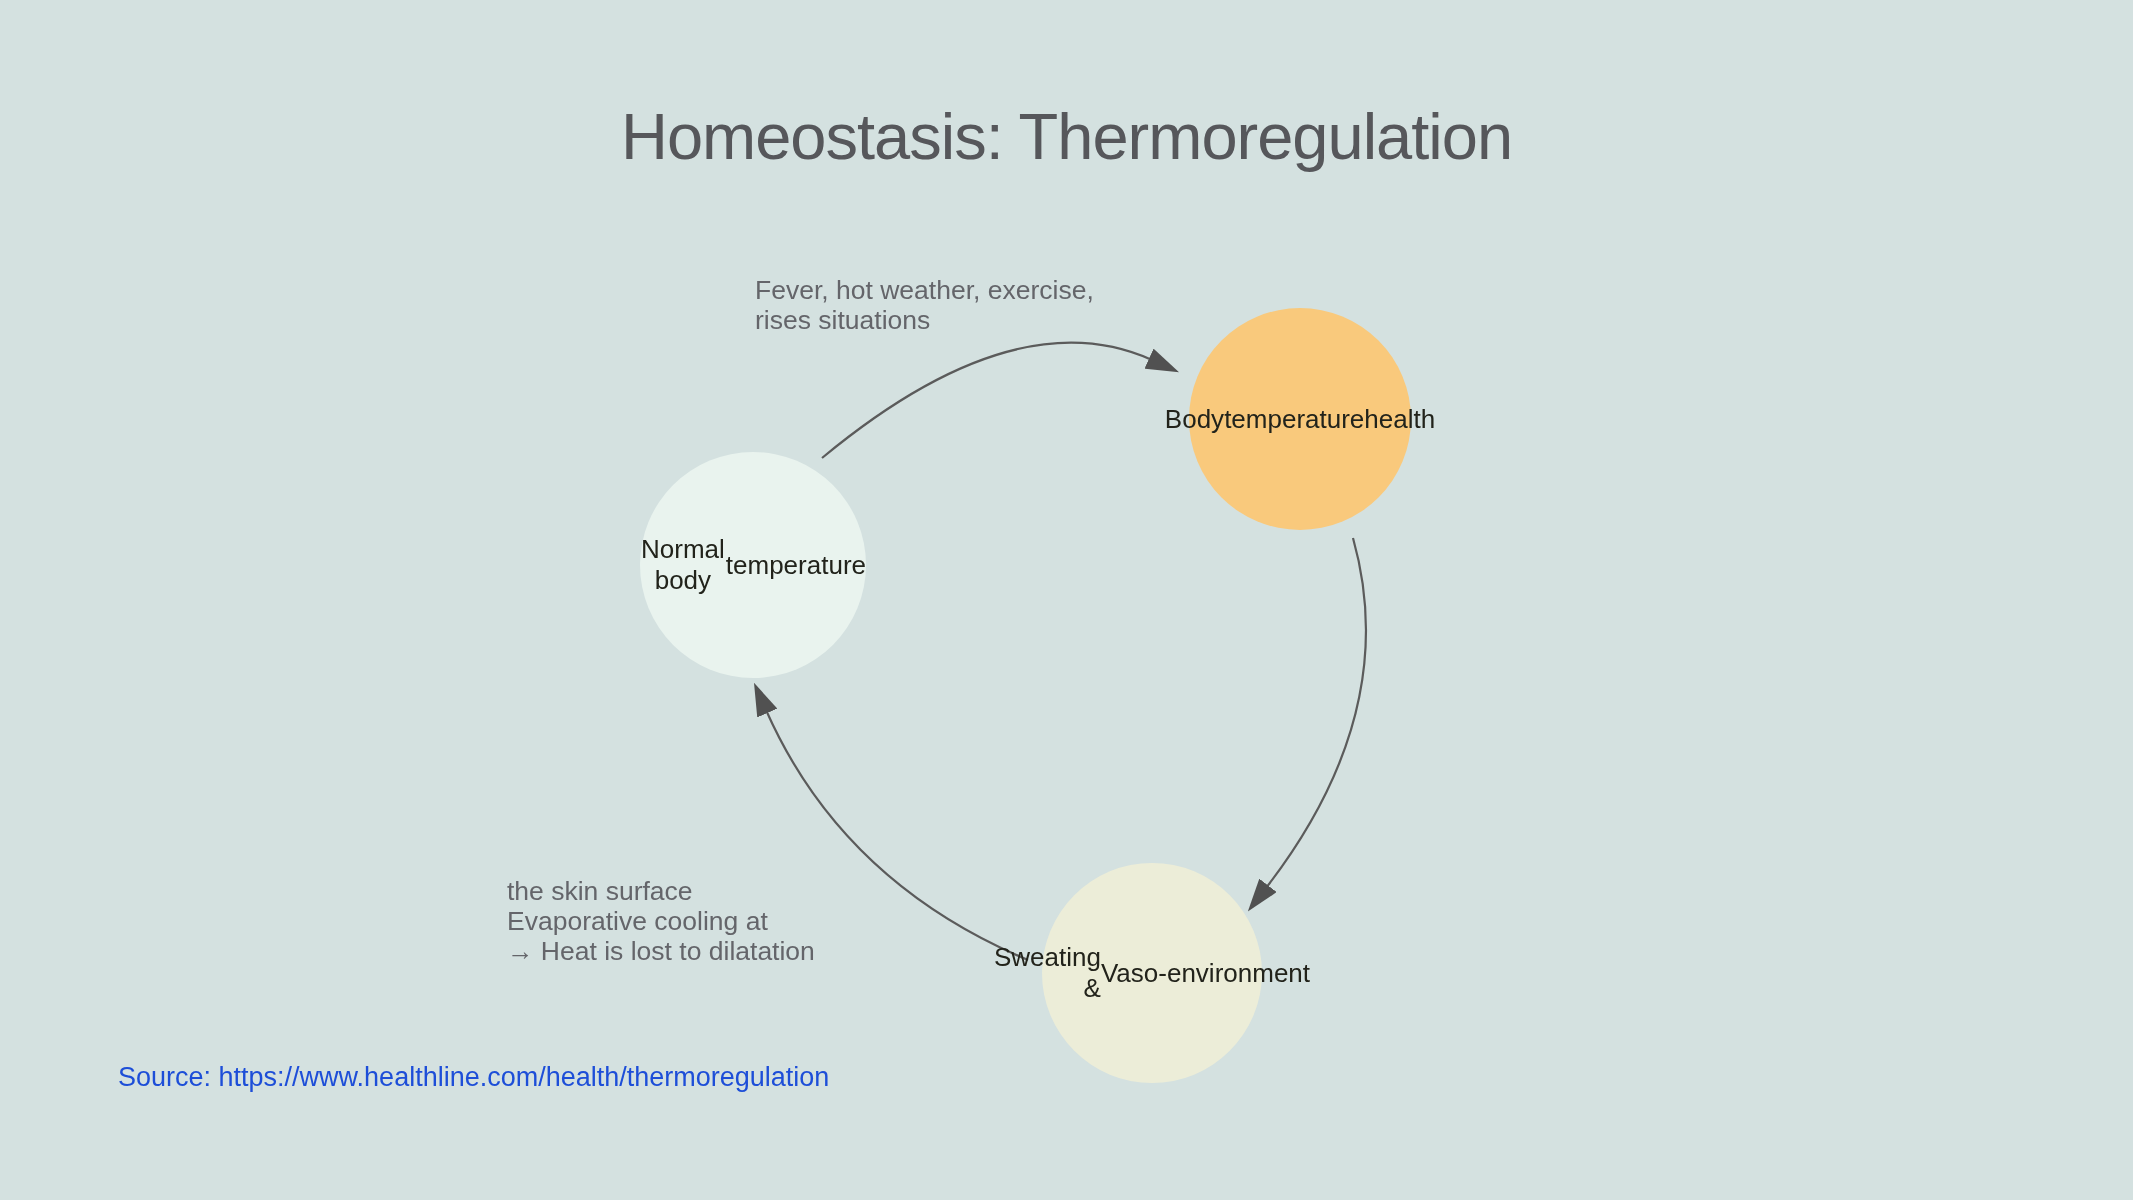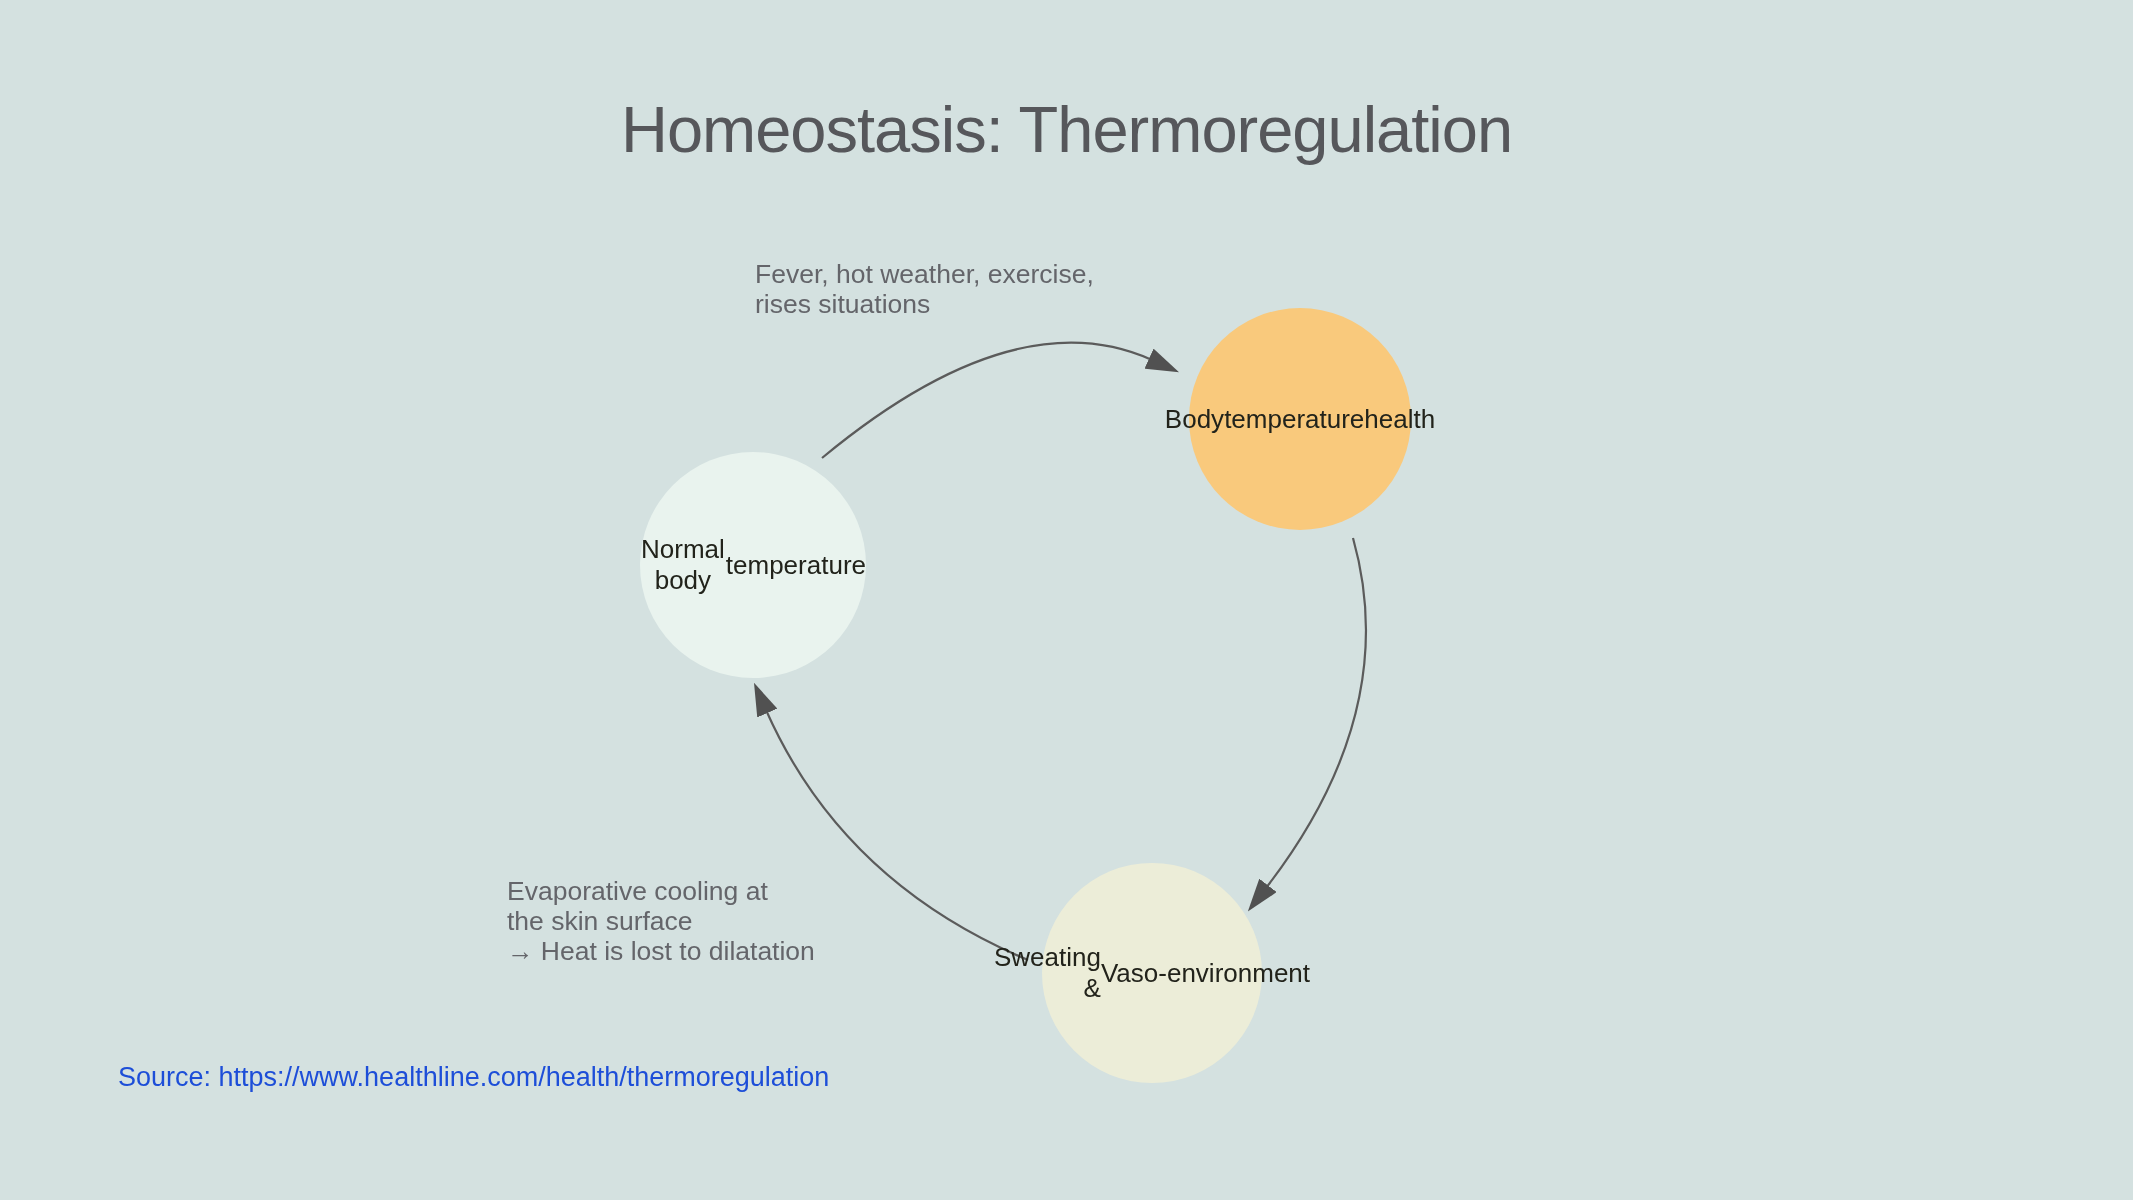--- a/index.html
+++ b/index.html
@@ -6,21 +6,21 @@
   body {
     width: 2133px; height: 1200px;
     background: #d4e1e0;
     position: relative;
     overflow: hidden;
     font-family: "Liberation Sans", "DejaVu Sans", sans-serif;
   }
   .title {
     position: absolute;
     left: 0; right: 0; top: 88px;
-    margin: 4px;
+    margin: 11px;
     text-align: center;
     font-size: 65px;
     font-weight: 400;
     letter-spacing: -1px;
     color: #56575b;
   }
   .arrows-layer {
     position: absolute;
     left: 0; top: 0;
     width: 2133px; height: 1200px;
@@ -41,21 +41,21 @@
   .node-normal   { left: 640px;  top: 452px; width: 226px; height: 226px; background: #e9f3ee; }
   .node-rises    { left: 1189px; top: 308px; width: 222px; height: 222px; background: #f9c97c; }
   .node-sweating { left: 1042px; top: 863px; width: 220px; height: 220px; background: #ecedd8; text-align: right; }
   .annotation {
     position: absolute;
     color: #64656a;
     font-size: 26.5px;
     line-height: 30px;
     white-space: nowrap;
   }
-  .annotation-heat    { left: 755px; top: 259px; }
+  .annotation-heat    { left: 755px; top: 275px; }
   .annotation-cooling { left: 507px; top: 876px; }
   .source-note {
     position: absolute;
     left: 118px; top: 1062px;
     color: #1d4ed8;
     font-size: 27px;
     white-space: nowrap;
   }
 </style>
 </head>
@@ -90,18 +90,18 @@
   <div>Vaso-</div>
   <div>environment</div>
 </div>
 
 <div class="annotation annotation-heat">
   <div>Fever, hot weather, exercise,</div>
   <div>rises situations</div>
 </div>
 
 <div class="annotation annotation-cooling">
+  <div>the skin surface</div>
   <div>Evaporative cooling at</div>
-  <div>the skin surface</div>
   <div>→ Heat is lost to dilatation</div>
 </div>
 
 <div class="source-note">Source: https://www.healthline.com/health/thermoregulation</div>
 
 </body></html>

